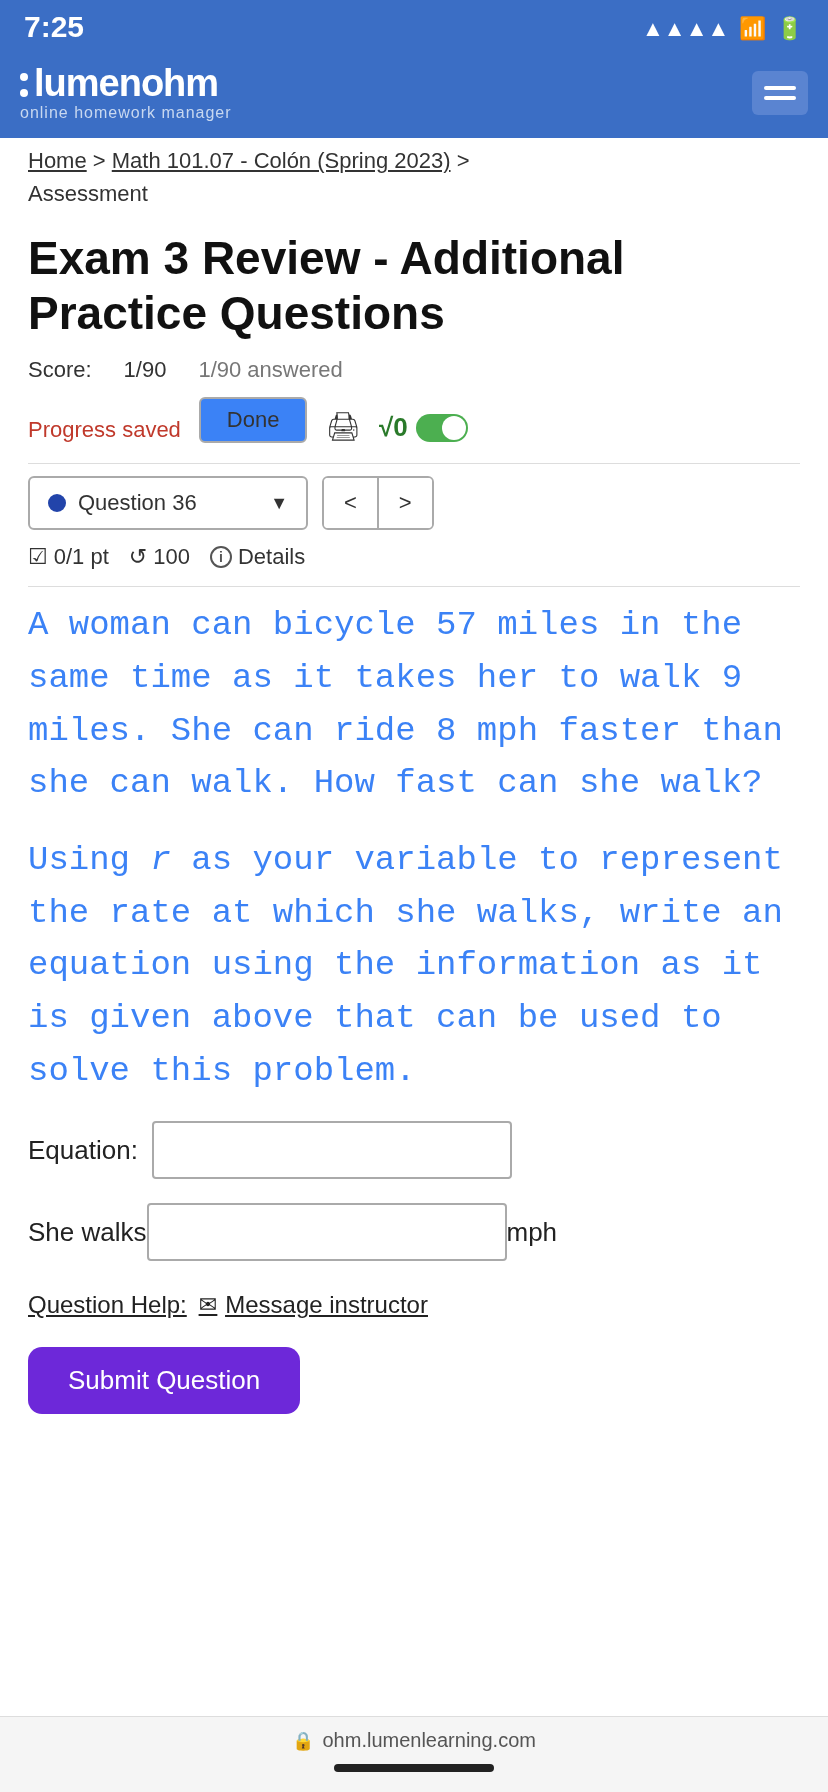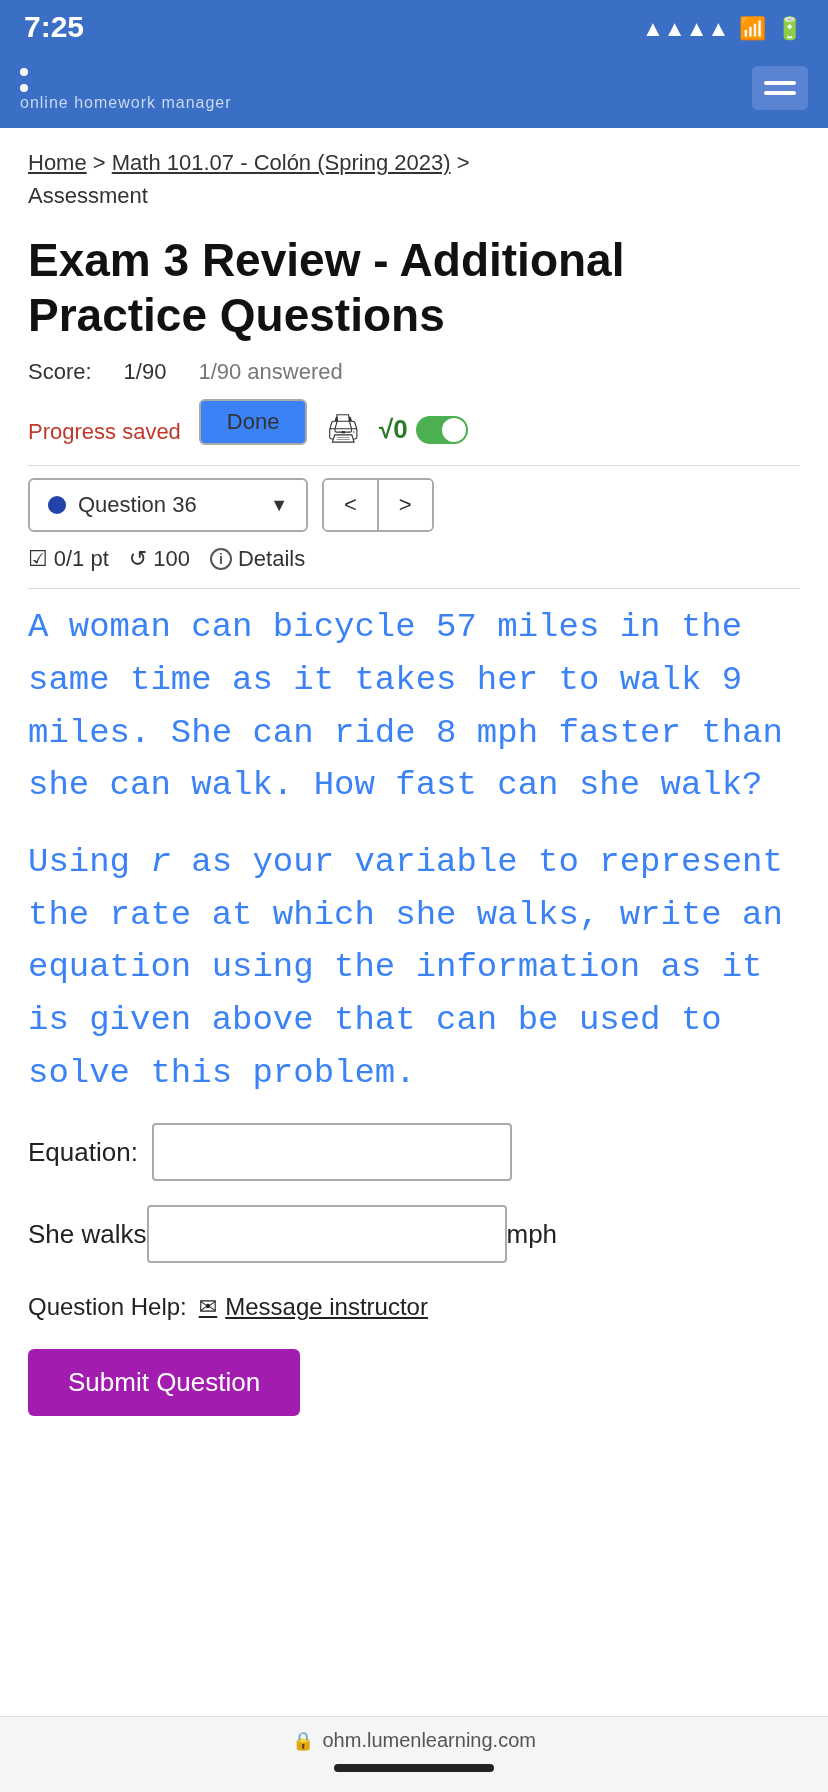--- a/index.html
+++ b/index.html
@@ -84,21 +84,21 @@
     }
     .hamburger-line {
       width: 32px;
       height: 4px;
       background: #fff;
       border-radius: 2px;
     }
 
     
     .content {
-      padding: 20px 28px;
+      padding: 8px 28px;
     }
 
     
     .breadcrumb {
       font-size: 22px;
       color: #333;
       margin-bottom: 4px;
       line-height: 1.4;
     }
     .breadcrumb a {
@@ -335,39 +335,40 @@
     }
 
     
     .question-help {
       display: flex;
       align-items: center;
       gap: 12px;
       font-size: 24px;
       color: #222;
       margin-bottom: 28px;
+      text-decoration: underline;
     }
     .message-link {
       display: flex;
       align-items: center;
       gap: 8px;
       color: #222;
       text-decoration: underline;
       cursor: pointer;
     }
     .envelope-icon {
       font-size: 22px;
     }
 
     
     .submit-btn {
-      background: #a21caf;
+      background: #6d28d9;
       color: #fff;
       border: none;
-      border-radius: 6px;
+      border-radius: 14px;
       padding: 18px 40px;
       font-size: 26px;
       font-weight: 500;
       cursor: pointer;
       margin-bottom: 40px;
     }
 
     
     .bottom-bar {
       position: fixed;
@@ -424,20 +425,21 @@
   </div>
 </div>
 
 <div class="header">
   <div class="logo-area">
     <div class="logo-wrapper">
       <div class="logo-dots-wrapper">
         <div class="logo-dot"></div>
         <div class="logo-dot"></div>
       </div>
+      <span class="logo-text">lumenohm</span>
     </div>
     <span class="logo-subtitle">online homework manager</span>
   </div>
   <button class="hamburger-btn">
     <div class="hamburger-line"></div>
     <div class="hamburger-line"></div>
   </button>
 </div>
 
 <div class="content">

